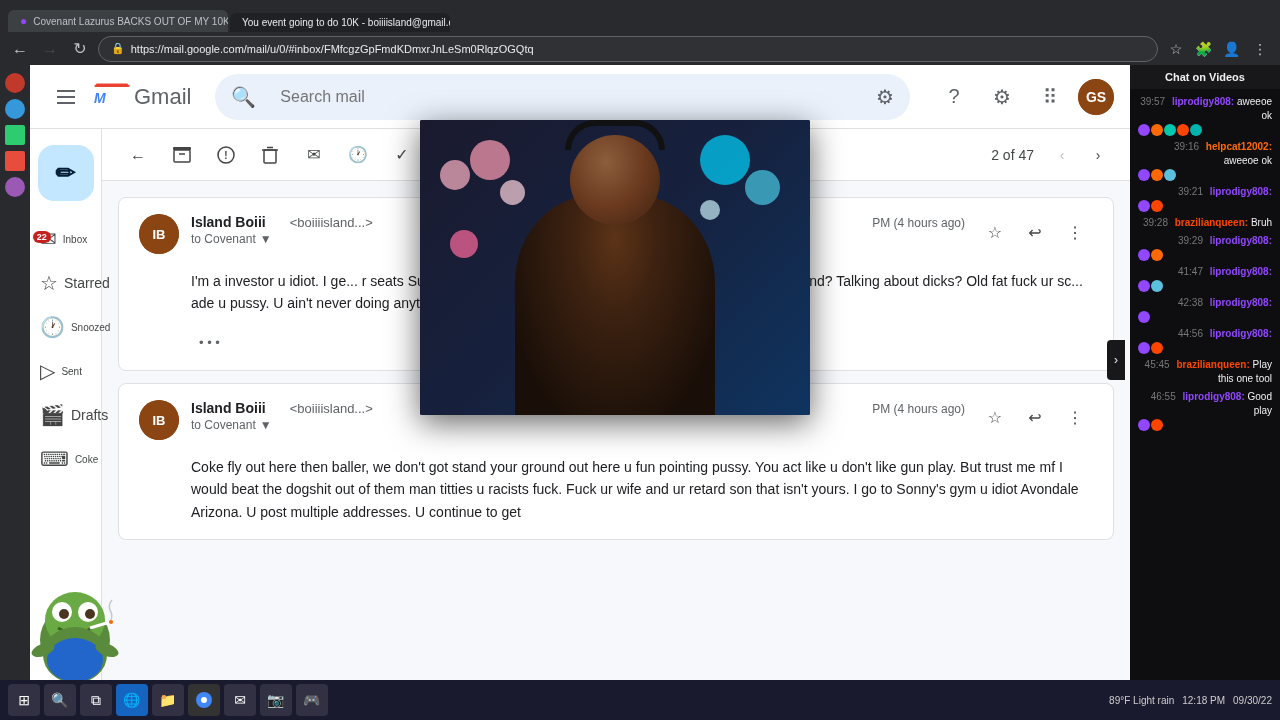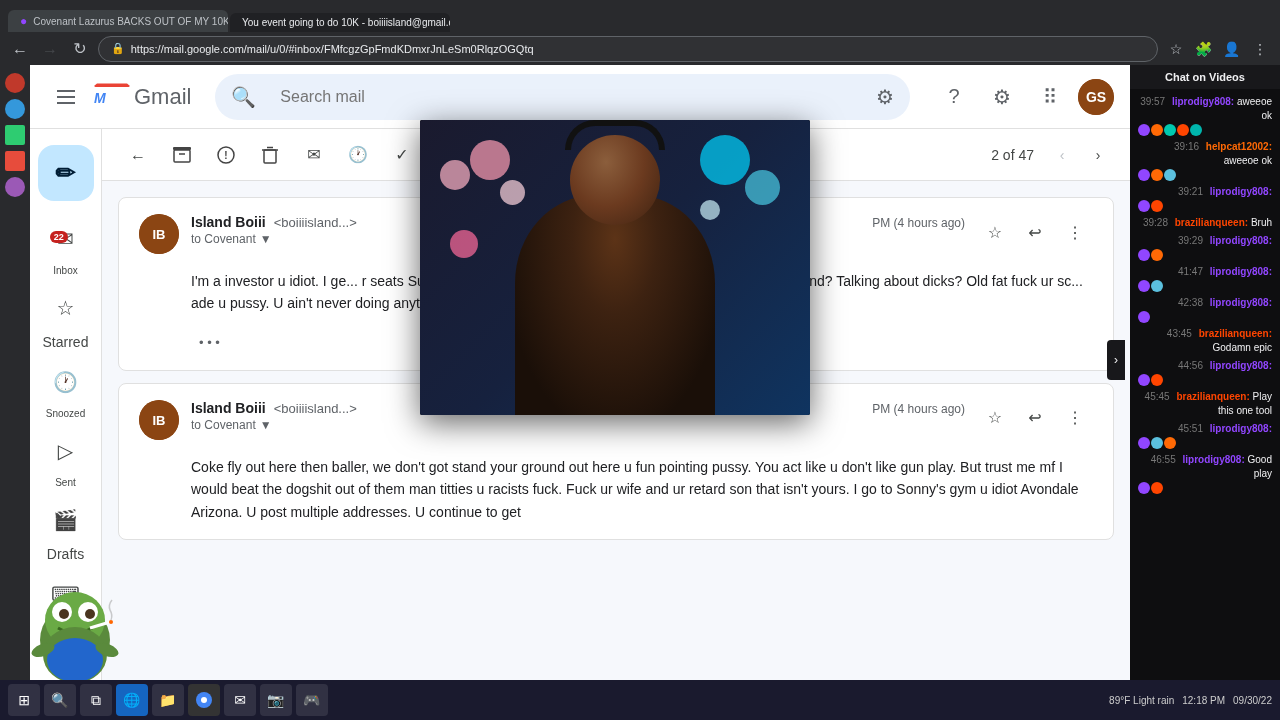--- a/index.html
+++ b/index.html
@@ -48,21 +48,21 @@
     .pagination-nav.disabled { color: #bdc1c6; cursor: default; }
 
     
     .email-content { flex: 1; overflow-y: auto; padding: 16px; }
 
     
     .email-message { border: 1px solid #e0e0e0; border-radius: 8px; margin-bottom: 12px; background: #fff; }
     .email-header { padding: 16px 20px; display: flex; align-items: flex-start; gap: 12px; }
     .email-avatar { width: 40px; height: 40px; border-radius: 50%; background: #8b4513; flex-shrink: 0; overflow: hidden; display: flex; align-items: center; justify-content: center; }
     .email-meta { flex: 1; }
-    .email-sender-row { display: flex; align-items: baseline; gap: 8px; }
+    .email-sender-row { display: flex; align-items: baseline; gap: 24px; }
     .email-sender { font-weight: 600; font-size: 14px; color: #202124; }
     .email-address { font-size: 13px; color: #5f6368; }
     .email-time { font-size: 12px; color: #5f6368; margin-left: auto; }
     .email-to { font-size: 12px; color: #5f6368; margin-top: 2px; display: flex; align-items: center; gap: 4px; }
     .email-to-arrow { cursor: pointer; }
     .email-actions { display: flex; gap: 4px; align-items: center; }
     .email-action-btn { width: 36px; height: 36px; display: flex; align-items: center; justify-content: center; cursor: pointer; border-radius: 50%; color: #444746; }
     .email-body { padding: 0 20px 16px 72px; font-size: 14px; color: #202124; line-height: 1.6; }
     .email-expand { padding: 0 20px 16px 72px; }
     .expand-btn { display: inline-flex; align-items: center; gap: 4px; color: #5f6368; cursor: pointer; font-size: 13px; padding: 4px 8px; border-radius: 4px; }
@@ -82,21 +82,21 @@
     .taskbar-btn { width: 32px; height: 32px; background: rgba(255,255,255,0.1); border-radius: 4px; display: flex; align-items: center; justify-content: center; cursor: pointer; color: #fff; font-size: 14px; }
     .taskbar-spacer { flex: 1; }
     .taskbar-system { display: flex; align-items: center; gap: 8px; color: #ccc; font-size: 10px; }
 
     
     .pepe-area { position: fixed; bottom: 40px; left: 30px; width: 100px; height: 130px; z-index: 50; display: flex; align-items: flex-end; }
 
     
     .gmail-sidebar { width: 72px; background: #fff; display: flex; flex-direction: column; padding-top: 8px; border-right: 1px solid #e0e0e0; }
     .gmail-compose { width: 56px; height: 56px; background: #c2e7ff; border-radius: 16px; display: flex; align-items: center; justify-content: center; cursor: pointer; margin: 8px auto 16px; color: #001d35; font-size: 24px; font-weight: bold; }
-    .gmail-nav-item { display: flex; flex-direction: column; align-items: center; padding: 8px 4px; cursor: pointer; border-radius: 12px; margin: 2px 6px; color: #444746; font-size: 10px; gap: 14px; position: relative; }
+    .gmail-nav-item { display: flex; flex-direction: row; align-items: center; padding: 8px 4px; cursor: pointer; border-radius: 12px; margin: 2px 6px; color: #444746; font-size: 10px; gap: 6px; position: relative; }
     .gmail-nav-icon { font-size: 20px; }
     .badge { position: absolute; top: 4px; right: 6px; background: #c5221f; color: #fff; border-radius: 10px; font-size: 9px; padding: 1px 4px; font-weight: bold; min-width: 16px; text-align: center; }
 
     
     .twitch-container { width: 150px; background: #0e0e10; display: flex; flex-direction: column; }
     .twitch-header { background: #18181b; color: #efeff1; font-size: 11px; font-weight: bold; padding: 6px 8px; text-align: center; }
   </style>
 </head>
 <body>
 
@@ -200,21 +200,21 @@
         <div class="gmail-nav-item">
           <span class="gmail-nav-icon">▷</span>
           <span style="font-size:10px;">Sent</span>
         </div>
         <div class="gmail-nav-item">
           <span class="gmail-nav-icon">🎬</span>
           <span style="font-size:14px;">Drafts</span>
         </div>
         <div class="gmail-nav-item">
           <span class="gmail-nav-icon">⌨</span>
-          <span style="font-size:10px;">Play</span>
+          <span style="font-size:10px;">Coke</span>
         </div>
       </div>
 
       <div style="flex:1; display:flex; flex-direction:column; overflow:hidden; background:#f6f8fc;">
 
         <div class="gmail-toolbar" style="background:#fff;">
           <div class="toolbar-btn">←</div>
           <div class="toolbar-btn">
             <svg width="18" height="18" viewBox="0 0 18 18">
                 <rect x="1" y="4" width="16" height="12" rx="1" fill="none" stroke="#444" stroke-width="1.5"></rect>
@@ -374,45 +374,31 @@
         </div>
       </div>
       <div class="chat-msg">
         <span class="chat-time">42:38</span>
         <span class="chat-user" style="color:#9146ff;">liprodigy808:</span>
         <div style="display:flex; gap:1px; margin-top:1px; flex-wrap:wrap;">
           <div style="width:12px;height:12px;border-radius:50%;background:#9146ff;"></div>
         </div>
       </div>
       <div class="chat-msg">
-        <span class="chat-time">43:45</span>
-        <span class="chat-user" style="color:#ff4500;">brazilianqueen:</span>
-        <span class="chat-text"> Godamn epic</span>
-      </div>
-      <div class="chat-msg">
         <span class="chat-time">44:56</span>
         <span class="chat-user" style="color:#9146ff;">liprodigy808:</span>
         <div style="display:flex; gap:1px; margin-top:1px; flex-wrap:wrap;">
           <div style="width:12px;height:12px;border-radius:50%;background:#9146ff;"></div>
           <div style="width:12px;height:12px;border-radius:50%;background:#ff4500;"></div>
         </div>
       </div>
       <div class="chat-msg">
         <span class="chat-time">45:45</span>
         <span class="chat-user" style="color:#ff4500;">brazilianqueen:</span>
         <span class="chat-text"> Play this one tool</span>
-      </div>
-      <div class="chat-msg">
-        <span class="chat-time">45:51</span>
-        <span class="chat-user" style="color:#9146ff;">liprodigy808:</span>
-        <div style="display:flex; gap:1px; margin-top:1px; flex-wrap:wrap;">
-          <div style="width:12px;height:12px;border-radius:50%;background:#9146ff;"></div>
-          <div style="width:12px;height:12px;border-radius:50%;background:#5bc0de;"></div>
-          <div style="width:12px;height:12px;border-radius:50%;background:#ff6905;"></div>
-        </div>
       </div>
       <div class="chat-msg">
         <span class="chat-time">46:55</span>
         <span class="chat-user" style="color:#9146ff;">liprodigy808:</span>
         <span class="chat-text"> Good play</span>
         <div style="display:flex; gap:1px; margin-top:1px; flex-wrap:wrap;">
           <div style="width:12px;height:12px;border-radius:50%;background:#9146ff;"></div>
           <div style="width:12px;height:12px;border-radius:50%;background:#ff4500;"></div>
         </div>
       </div>

